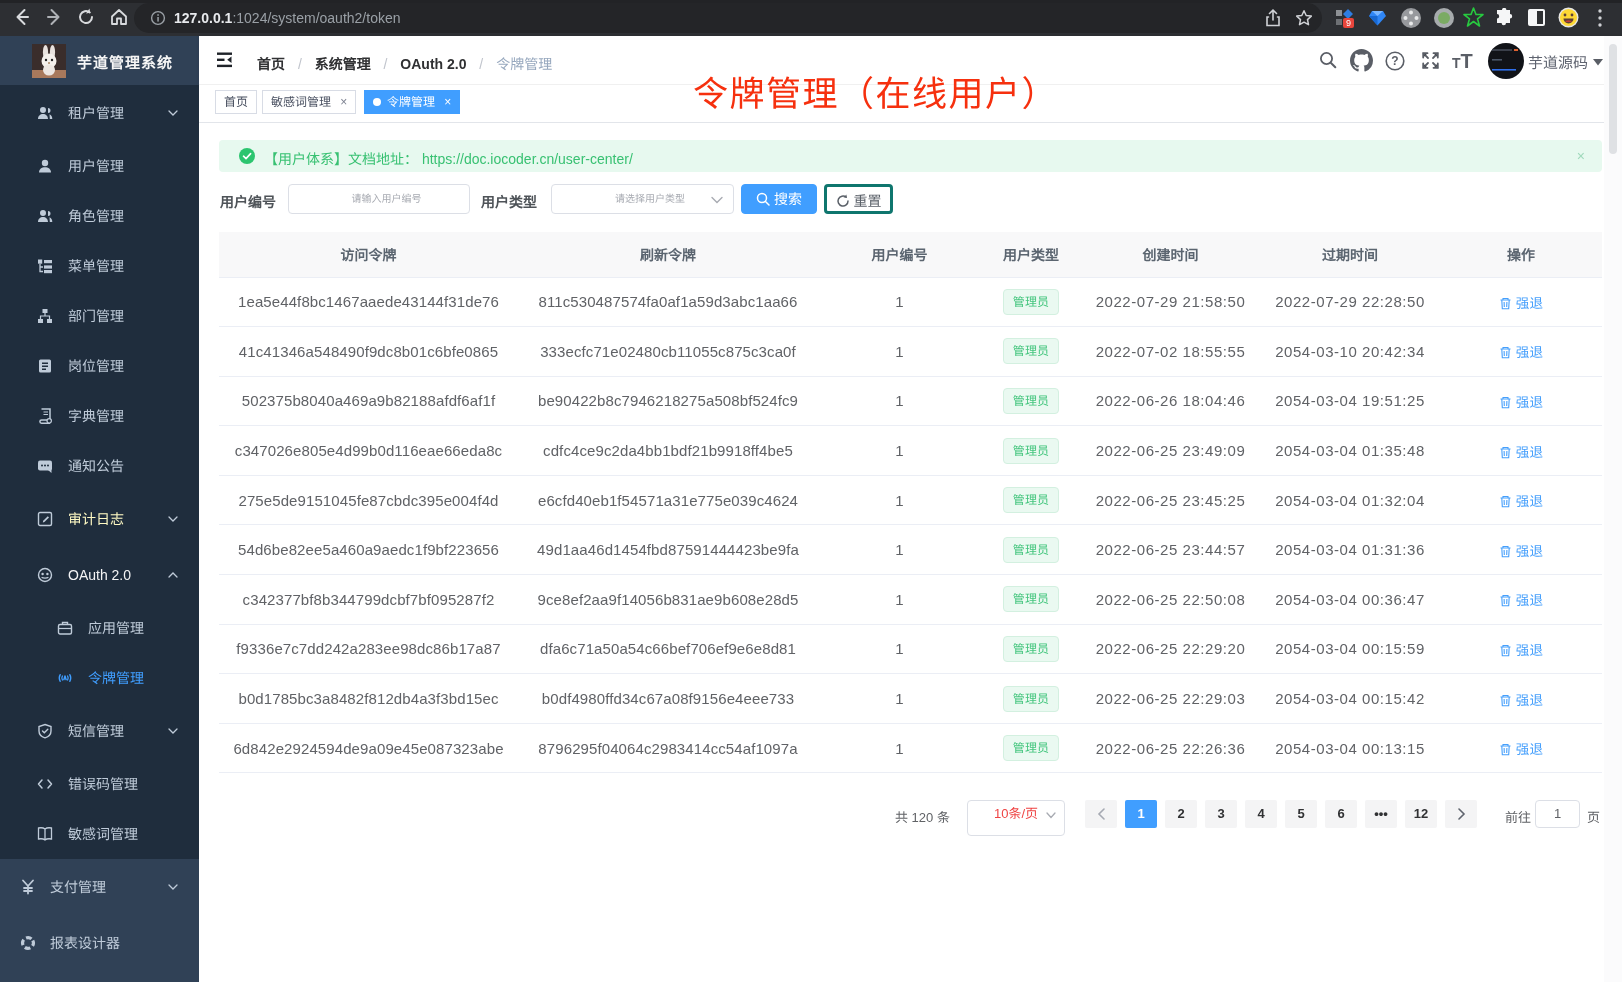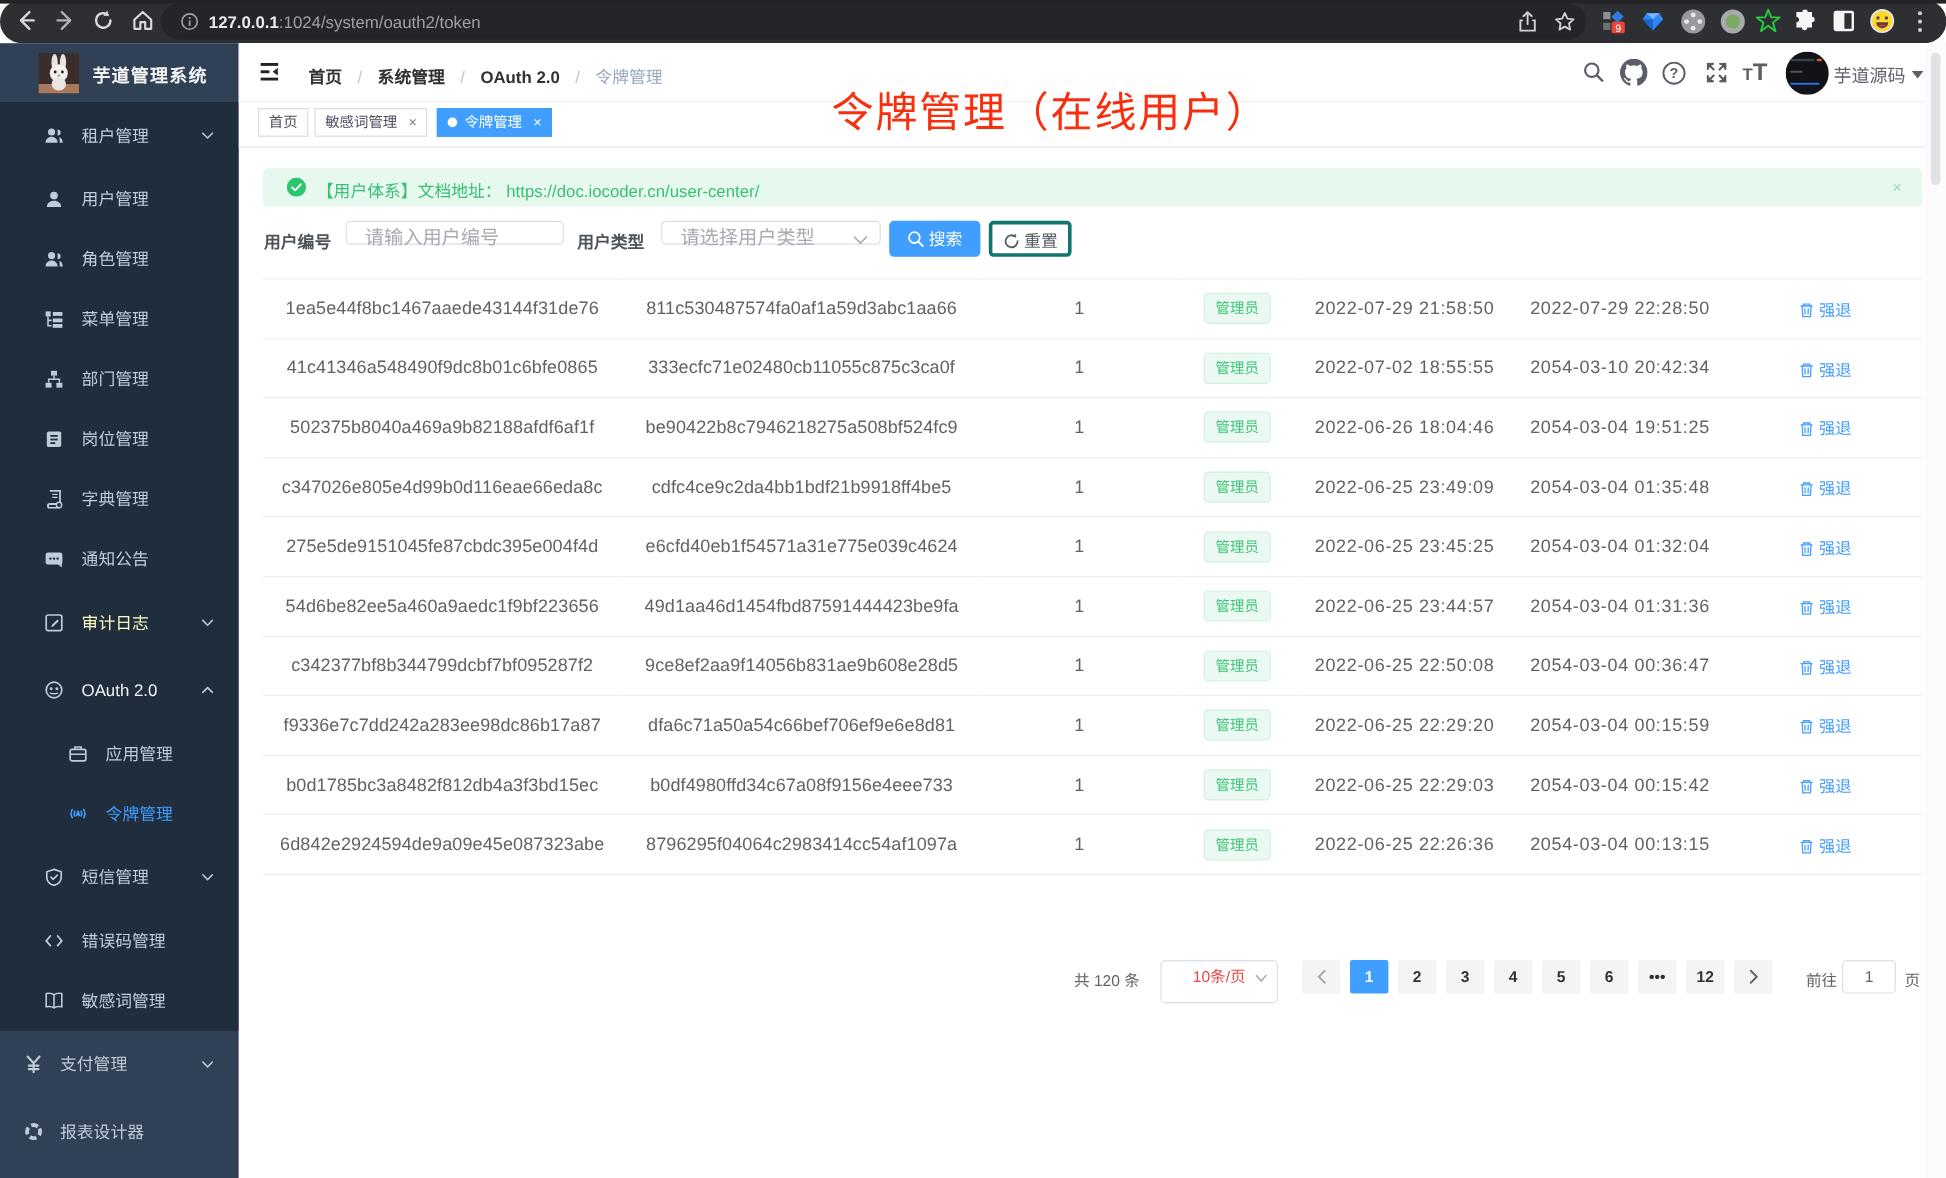--- a/index.html
+++ b/index.html
@@ -1,18 +1,18 @@
 <!DOCTYPE html>
 <html lang="zh-CN"><head>
 <meta charset="utf-8">
 <style>
 * { margin:0; padding:0; box-sizing:border-box; }
 html,body { width:1622px; height:982px; overflow:hidden; font-family:"Liberation Sans", sans-serif; background:#fff; }
 
-#chrome { position:absolute; left:0; top:0; width:1622px; height:36px; background:#2d2f33;border-radius:18px; }
+#chrome { position:absolute; left:0; top:0; width:1622px; height:36px; background:#2d2f33; }
 #chrome .topstrip { position:absolute; left:0; top:0; width:1622px; height:3px; background:#222326; }
 #chrome svg { position:absolute; }
 #pill { position:absolute; left:134px; top:3px; width:1188px; height:30px; border-radius:15px; background:#242528; }
 #pill .url { position:absolute; left:40px; top:7px; font-size:14px; color:#9aa0a6; white-space:nowrap; }
 #pill .url b { color:#e8eaed; font-weight:bold; }
 
 #sidebar { position:absolute; left:0; top:36px; width:199px; height:946px; background:#304156; }
 #sb-logo { position:absolute; left:0; top:0; width:199px; height:49px; }
 #sb-logo .txt { position:absolute; left:77px; top:15px; color:#f5f5f5; font-size:15px; font-weight:bold; letter-spacing:1px;}
 #sb-nested { position:absolute; left:0; top:49px; width:199px; height:774px; background:#1f2d3d; }
@@ -33,21 +33,21 @@
 .tag.active .x { color:#fff; }
 .tag.active .dot { display:inline-block; width:8px; height:8px; border-radius:50%; background:#fff; margin-right:6px; position:relative; top:0px;}
 #redmark { position:absolute; left:494px; top:32px; color:#f6300e; font-size:35px; letter-spacing:1.5px; top:29px; white-space:nowrap; }
 
 #alert { position:absolute; left:20px; top:104px; width:1383px; height:32px; background:#e7f9ef; border-radius:4px; color:#38c172; font-size:14px; }
 #alert .chk { position:absolute; left:20px; top:8px; width:16px; height:16px; }
 #alert .t { position:absolute; left:45px; top:8px; }
 #alert .x { position:absolute; right:17px; top:8px; color:#9fd9bb; font-size:14px; }
 
 .flabel { position:absolute; top:155px; font-size:14px; font-weight:bold; color:#4e5358; }
-.fbox { position:absolute; top:148px; height:20px; border:1px solid #dcdfe6; border-radius:4px; background:#fff; font-size:16px; color:#a8abb2; line-height:28px; }
+.fbox { position:absolute; top:148px; height:30px; border:1px solid #dcdfe6; border-radius:4px; background:#fff; font-size:10px; color:#a8abb2; line-height:28px;text-align:center; }
 .btn { position:absolute; top:148px; height:30px; border-radius:4px; font-size:14px; line-height:28px; text-align:center; }
 #btn-search { left:542px; width:76px; background:#409eff; color:#fff; border:1px solid #409eff; }
 #btn-reset { left:625px; width:69px; background:#fff; color:#5a6068; border:3px solid #0f766e; }
 
 #tbl { position:absolute; left:20px; top:196px; width:1383px; border-collapse:collapse; table-layout:fixed; border-bottom:1px solid #ebeef5; }
 #tbl th { height:45px; background:#f8f8f9; color:#5b6570; font-size:14px; font-weight:bold; text-align:center; }
 #tbl td { height:49.6px; border-top:1px solid #ebeef5; color:#606266; font-size:15px; letter-spacing:0.1px; text-align:center; white-space:nowrap; }
 .gtag { display:inline-block; height:26px; line-height:24px; padding:0 9px; background:#eaf9f1; border:1px solid #d3f0e0; border-radius:4px; color:#43c57d; font-size:12px; }
 .kick { color:#459ffc; font-size:13.5px; }
 #tbl td.dt { letter-spacing:0.55px; }
@@ -410,20 +410,29 @@
     <colgroup>
         <col style="width:299px">
         <col style="width:300px">
         <col style="width:163px">
         <col style="width:100px">
         <col style="width:179px">
         <col style="width:180px">
         <col style="width:162px">
       </colgroup>
     <tbody>
+        <tr>
+          <th>访问令牌</th>
+          <th>刷新令牌</th>
+          <th>用户编号</th>
+          <th>用户类型</th>
+          <th>创建时间</th>
+          <th>过期时间</th>
+          <th>操作</th>
+        </tr>
   <tr>
           <td>1ea5e44f8bc1467aaede43144f31de76</td>
           <td>811c530487574fa0af1a59d3abc1aa66</td>
           <td>1</td>
           <td><span class="gtag">管理员</span></td>
           <td class="dt">2022-07-29 21:58:50</td>
           <td class="dt">2022-07-29 22:28:50</td>
           <td><span class="kick"><svg style="vertical-align:-2px" width="13" height="13" viewBox="0 0 13 13">
                 <path d="M1.5 3 L11.5 3 M4 3 L4 1.5 L9 1.5 L9 3 M2.8 3 L3.3 11.8 L9.7 11.8 L10.2 3" stroke="#459ffc" stroke-width="1.1" fill="none"></path>
                 <path d="M5.1 5 L5.3 10 M7.9 5 L7.7 10" stroke="#459ffc" stroke-width="1.1"></path>

